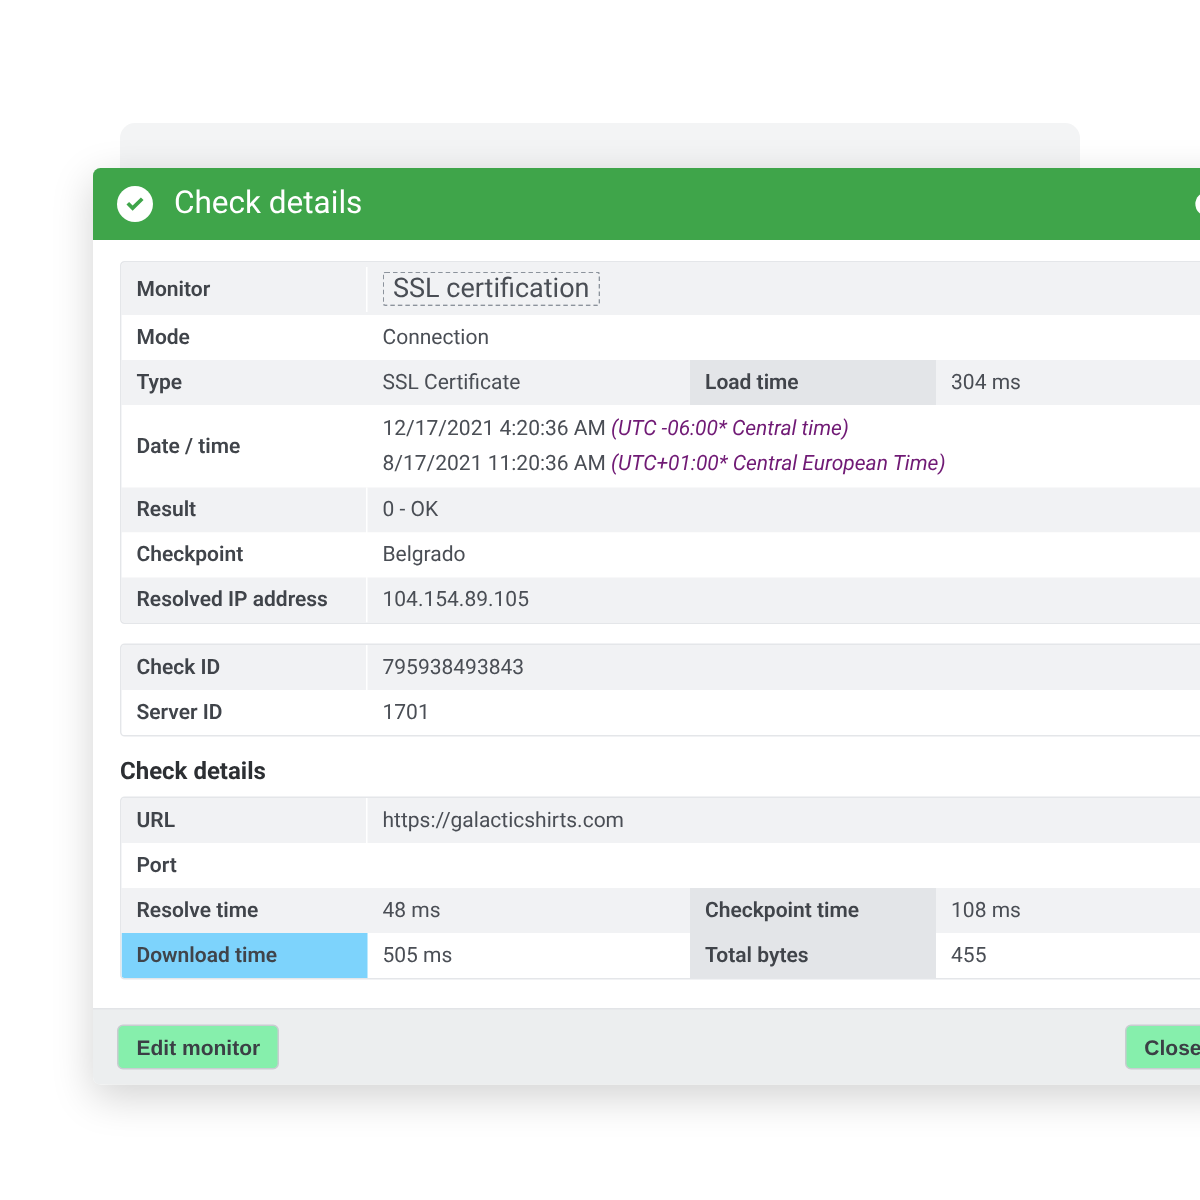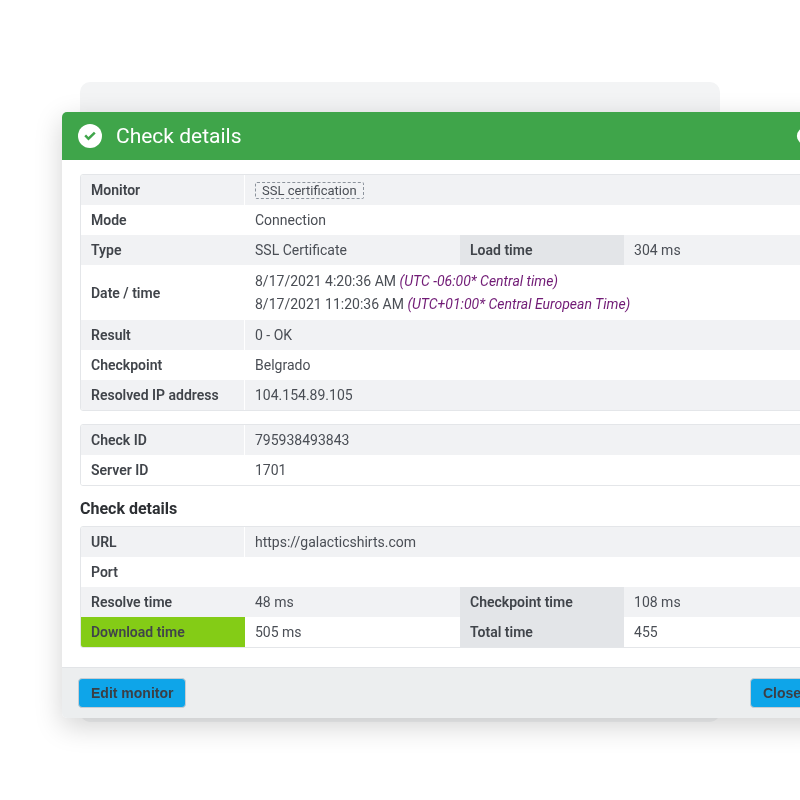--- a/index.html
+++ b/index.html
@@ -11,31 +11,31 @@
     .chk-icon svg{width:14px;height:14px}
     .dlg-title{font-size:21px;font-weight:400}
     .spacer{flex:1}
     .close-icon{width:18px;height:18px;cursor:pointer}
     .dlg-body{padding:14px 18px 6px}
     .grid{border:1px solid #e4e6e9;border-radius:3px;margin-bottom:13px;overflow:hidden;font-size:14px}
     .row{display:flex;align-items:center;background:#fff}
     .row:nth-child(odd){background:#f1f2f4}
     .cell-l{width:164px;flex-shrink:0;padding:7px 10px;font-weight:600;color:#40444a;border-right:1px solid #fff}
     .cell-v{flex:1;padding:7px 10px;color:#4a4e55}
-    .pill{border:1px dashed #8c939c;padding:0 6px;border-radius:2px;font-size:13px}
+    .pill{border:1px dashed #8c939c;padding:0 6px;border-radius:2px;font-size:18px}
     .two .half{display:flex;flex:1}
     .two .half.first{flex:1.08}
     .two .lbl{width:164px;flex-shrink:0;padding:7px 10px;font-weight:600;color:#40444a}
     .two .lbl.shade{background:#e3e5e8}
     .two .val{flex:1;padding:7px 10px;color:#4a4e55}
     .multi .cell-v{padding:8px 10px}
     .muted{color:#701a75;font-style:italic}
     .sect{font-size:16px;font-weight:700;color:#2c2f33;margin:4px 0 8px}
     .dlg-footer{background:#eceeef;border-top:1px solid #e2e4e7;padding:10px 16px;display:flex}
-    .btn{background:#0ea5e9;border:1px solid #c9ccd1;border-radius:4px;padding:6px 12px;font-size:14px;font-weight:600;color:#3b3f45;cursor:pointer}
+    .btn{background:#86efac;border:1px solid #c9ccd1;border-radius:4px;padding:6px 12px;font-size:14px;font-weight:600;color:#3b3f45;cursor:pointer}
   </style>
 </head>
 <body>
 
 <div class="bg-card"></div>
 
 <div class="dialog">
   <div class="dlg-header">
     <span class="chk-icon">
       <svg viewBox="0 0 16 16">
@@ -69,21 +69,21 @@
           <div class="val">SSL Certificate</div>
         </div>
         <div class="half">
           <div class="lbl shade">Load time</div>
           <div class="val">304 ms</div>
         </div>
       </div>
       <div class="row multi">
         <div class="cell-l" style="display:flex;align-items:center">Date / time</div>
         <div class="cell-v">
-          <div style="margin-bottom:7px"><span>8/17/2021 4:20:36 AM </span><span class="muted">(UTC -06:00* Central time)</span></div>
+          <div style="margin-bottom:7px"><span>12/17/2021 4:20:36 AM </span><span class="muted">(UTC -06:00* Central time)</span></div>
           <div><span>8/17/2021 11:20:36 AM </span><span class="muted">(UTC+01:00* Central European Time)</span></div>
         </div>
       </div>
       <div class="row">
         <div class="cell-l">Result</div>
         <div class="cell-v">0 - OK</div>
       </div>
       <div class="row">
         <div class="cell-l">Checkpoint</div>
         <div class="cell-v">Belgrado</div>
@@ -120,25 +120,25 @@
           <div class="lbl">Resolve time</div>
           <div class="val">48 ms</div>
         </div>
         <div class="half">
           <div class="lbl shade">Checkpoint time</div>
           <div class="val">108 ms</div>
         </div>
       </div>
       <div class="row two" style="background:#fff">
         <div class="half first">
-          <div class="lbl" style="background:#84cc16">Download time</div>
+          <div class="lbl" style="background:#7dd3fc">Download time</div>
           <div class="val">505 ms</div>
         </div>
         <div class="half">
-          <div class="lbl shade">Total time</div>
+          <div class="lbl shade">Total bytes</div>
           <div class="val">455</div>
         </div>
       </div>
     </div>
 
   </div>
 
   <div class="dlg-footer">
     <button class="btn">Edit monitor</button>
     <span class="spacer"></span>

